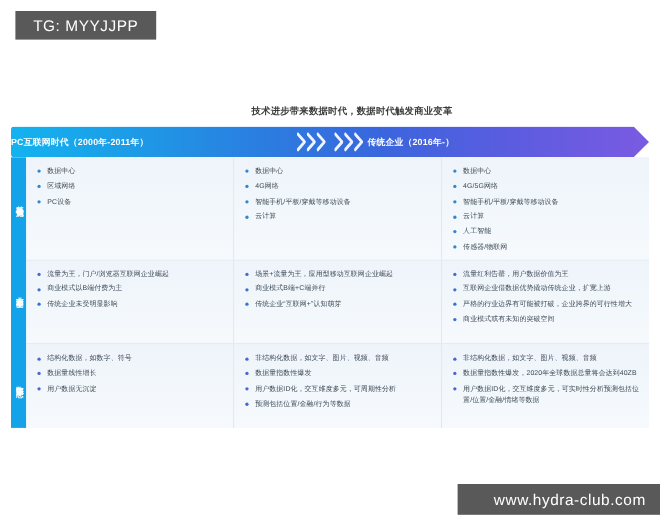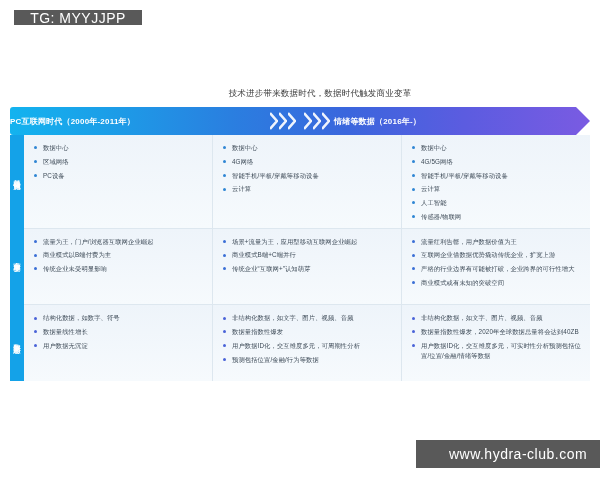--- a/index.html
+++ b/index.html
@@ -22,21 +22,21 @@
     color: #ffffff;
     display: flex;
     align-items: center;
     justify-content: center;
     letter-spacing: 0.5px;
   }
   #wm-top {
     left: 14px;
     top: 10px;
     width: 128px;
-    height: 15px;
+    height: 26px;
     font-size: 14px;
   }
   #wm-bottom {
     left: 416px;
     top: 440px;
     width: 204px;
     height: 28px;
     font-size: 14px;
   }
 
@@ -46,23 +46,23 @@
     left: 0;
     top: 86px;
     width: 600px;
     height: 310px;
   }
 
   #chart-title {
     text-align: center;
     font-size: 8.5px;
     color: #3b3b3b;
-    font-weight: normal;
+    font-weight: bold;
     letter-spacing: 0.2px;
-    margin: 1px 0 8px 0;
+    margin: 9px 0 8px 0;
     height: 12px;
     line-height: 12px;
     padding-left: 40px;
   }
 
   
   #header-band {
     position: relative;
     margin: 0 10px 0 10px;
     height: 28px;
@@ -215,21 +215,21 @@
           <path d="M0 1 L7 9 L0 17" fill="none" stroke="#ffffff" stroke-width="2.6" stroke-opacity="0.92"></path>
         </svg>
       <svg class="chev" viewBox="0 0 8 18">
           <path d="M0 1 L7 9 L0 17" fill="none" stroke="#ffffff" stroke-width="2.6" stroke-opacity="0.92"></path>
         </svg>
       <svg class="chev" viewBox="0 0 8 18">
           <path d="M0 1 L7 9 L0 17" fill="none" stroke="#ffffff" stroke-width="2.6" stroke-opacity="0.92"></path>
         </svg>
     </div>
     <div class="phase-head">
-      <span class="phase-head-label">情绪等数据（2016年-）</span>
+      <span class="phase-head-label">传统企业（2016年-）</span>
     </div>
   </div>
 
   <div id="grid-wrap">
 
     <div id="rail">
       <div class="rail-label">
         <span>基础设施</span>
       </div>
       <div class="rail-label">

